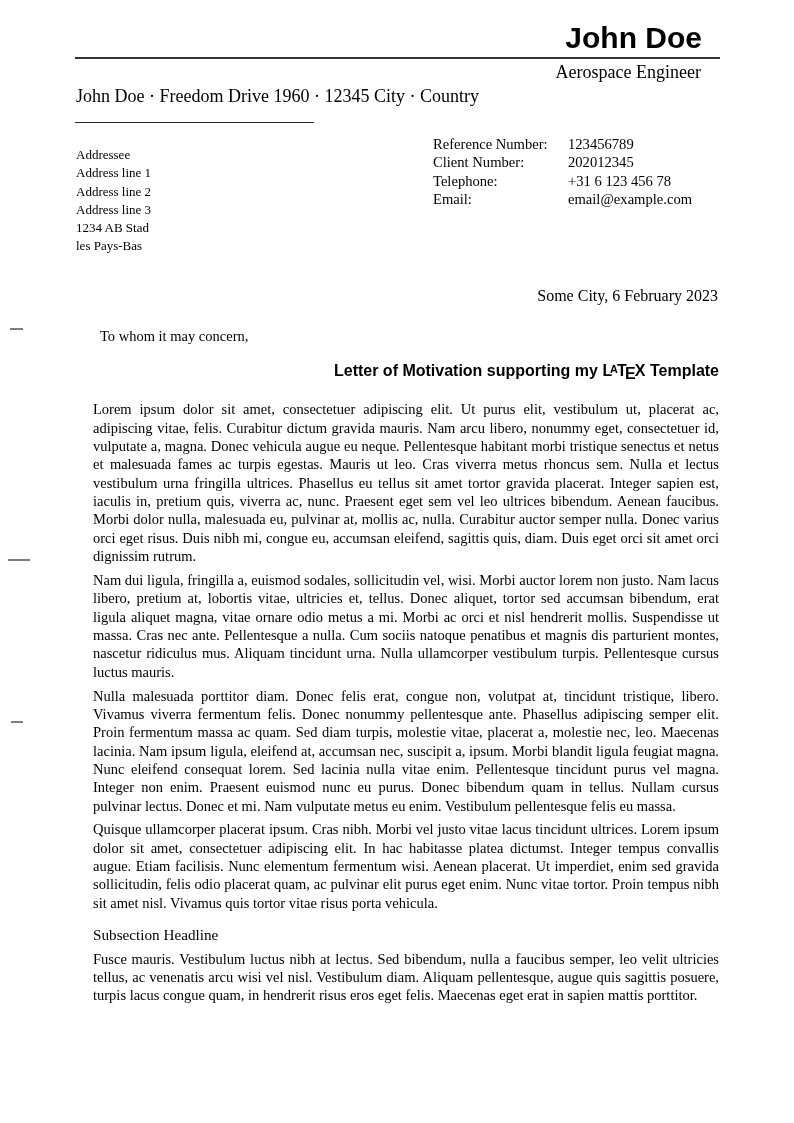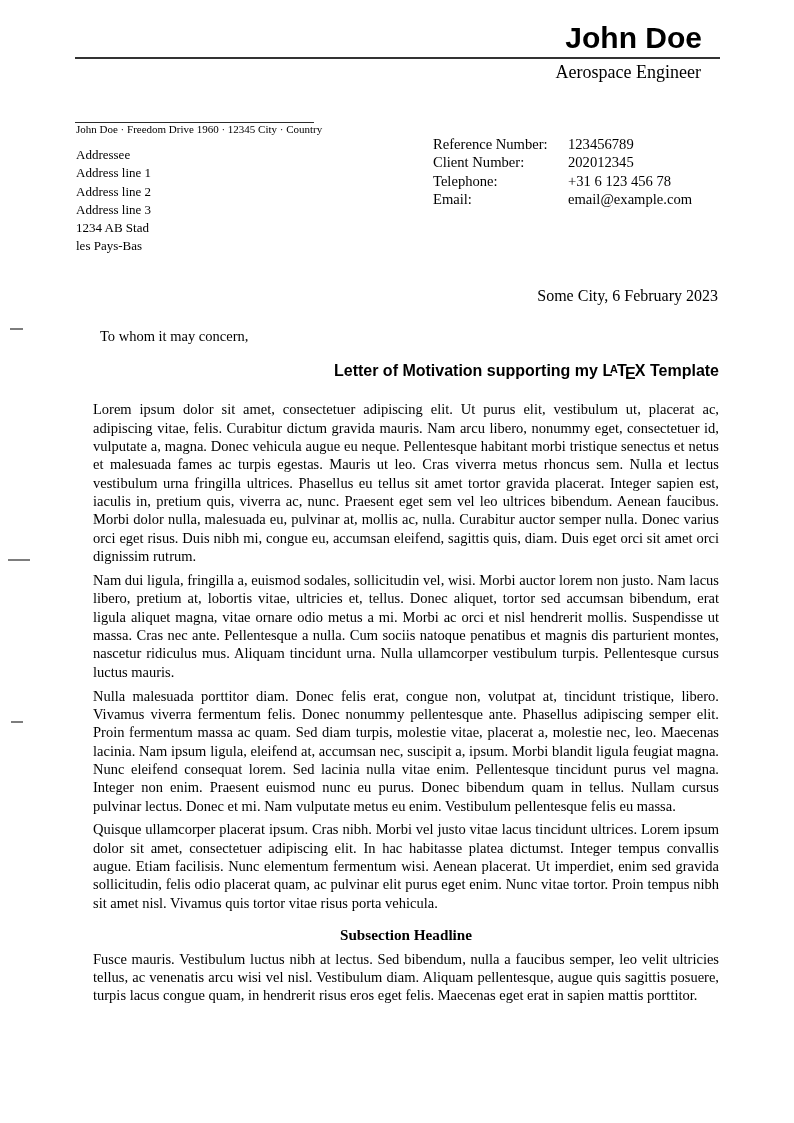--- a/index.html
+++ b/index.html
@@ -17,22 +17,22 @@
   .header-rule {
     position:absolute; left:75px; top:57px; width:645px; height:2px;
     background:#333;
   }
   .sender-profession {
     position:absolute; top:63px; right:93px;
     font-size:18px; line-height:19px;
   }
   
   .return-line {
-    position:absolute; left:76px; top:122px;
-    font-size:11px; line-height:15px; white-space:nowrap;
+    position:absolute; left:76px; top:89px;
+    font-size:18px; line-height:15px; white-space:nowrap;
   }
   .return-underline {
     position:absolute; left:75px; top:122px; width:239px; height:1.4px;
     background:#2a2a2a;
   }
   
   .recipient {
     position:absolute; left:76px; top:146px;
     font-size:13px; line-height:18.3px;
   }
@@ -59,21 +59,21 @@
     font-size:14.5px; line-height:18.35px;
   }
   .salutation { margin:7px; }
   .subject {
     margin:14px 0 16px 0; text-align:right;
     font-family:"Liberation Sans", sans-serif; font-weight:bold;
     font-size:16px; line-height:20px;
   }
   .body-block p.par { margin:0 0 5.5px 0; text-align:justify; }
   .subsection-headline {
-    margin:14px 0 5px 0; font-weight:bold; font-size:15.2px;text-align:center;
+    margin:14px 0 5px 0; font-weight:normal; font-size:15.2px;
   }
   
   .lx { white-space:nowrap; }
   .lx-a { font-size:0.68em; vertical-align:0.24em; margin-left:-0.2em; margin-right:-0.08em; }
   .lx-e { vertical-align:-0.215em; margin-left:-0.115em; margin-right:-0.05em; }
 </style>
 </head>
 <body>
 
 <div class="page">

